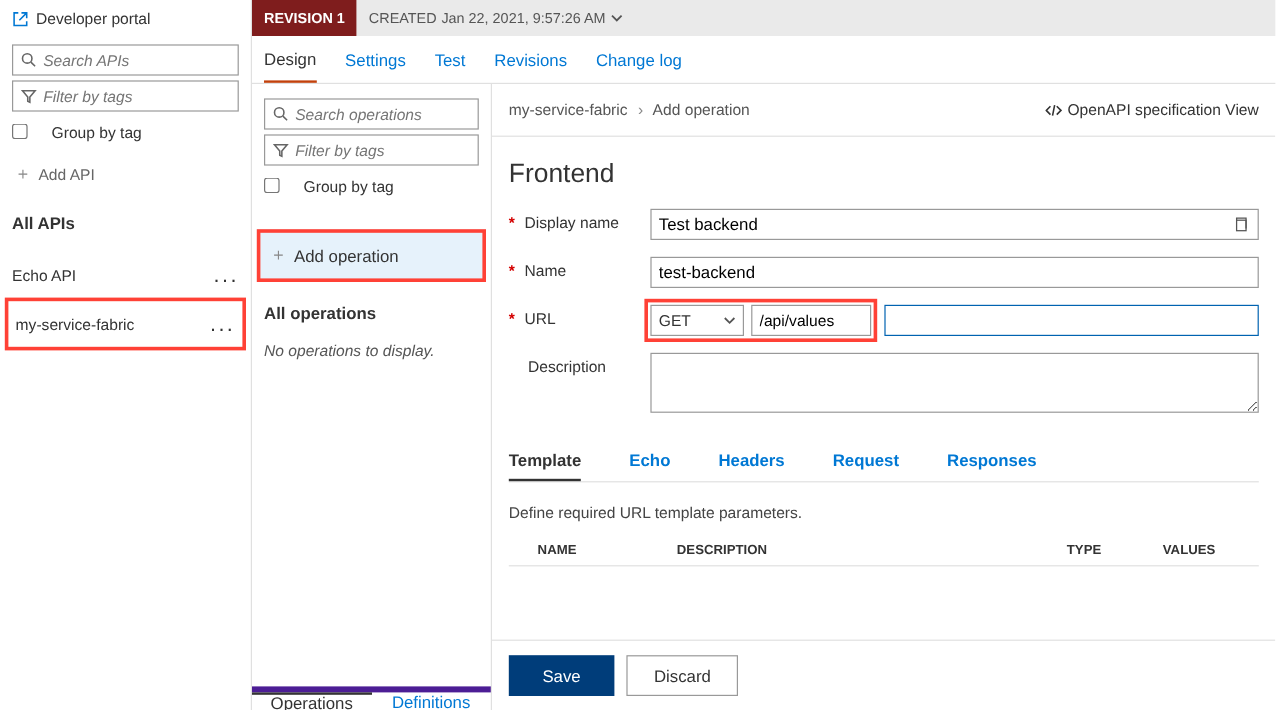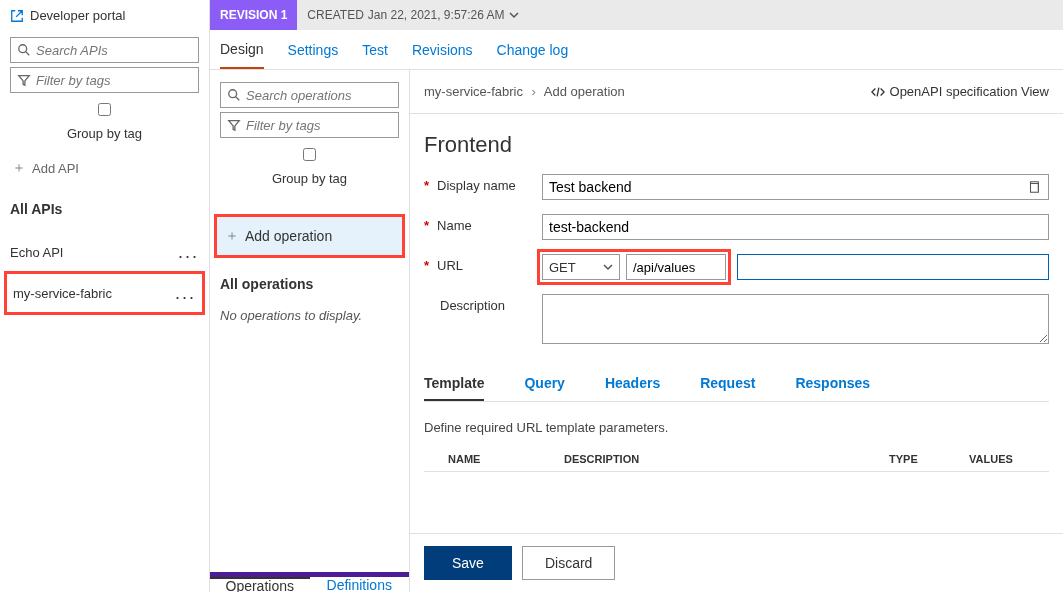--- a/index.html
+++ b/index.html
@@ -7,33 +7,33 @@
     
     .container { display: flex; height: 592px; width: 1063px; }
     
     
     .sidebar-left { width: 210px; border-right: 1px solid #e0e0e0; padding: 8px 10px; display: flex; flex-direction: column; }
     .dev-portal-link { display: flex; align-items: center; gap: 6px; color: #333; font-size: 13px; margin-bottom: 14px; cursor: pointer; }
     .dev-portal-link svg { width: 14px; height: 14px; }
     .search-box { display: flex; align-items: center; border: 1px solid #999; padding: 3px 6px; margin-bottom: 4px; height: 26px; }
     .search-box svg { width: 14px; height: 14px; margin-right: 5px; flex-shrink: 0; }
     .search-box input { border: none; outline: none; font-style: italic; color: #666; font-size: 13px; width: 100%; background: transparent; }
-    .group-by { display: flex; align-items: center; gap: 10px; font-size: 13px; margin: 6px 0 18px; flex-direction: column; }
+    .group-by { display: flex; gap: 20px; font-size: 13px; margin: 6px 0 18px; }
     .group-by input { width: 13px; height: 13px; }
     .add-api { display: flex; align-items: center; gap: 6px; color: #666; font-size: 13px; margin-bottom: 24px; cursor: pointer; padding-left: 2px; }
     .add-api .plus { font-size: 14px; color: #888; }
     .section-title { font-weight: 600; color: #333; margin-bottom: 16px; font-size: 14px; }
     .api-item { display: flex; align-items: center; justify-content: space-between; padding: 10px 6px; font-size: 13px; color: #333; cursor: pointer; margin: 0 -6px; }
     .api-item.highlighted { border: 3px solid #ff4136; }
     .dots { font-size: 18px; letter-spacing: 2px; color: #333; line-height: 1; }
     
     
     .middle-col { width: 200px; border-right: 1px solid #e0e0e0; display: flex; flex-direction: column; }
     .revision-bar { display: flex; align-items: center; background: #eaeaea; height: 30px; font-size: 12px; }
-    .revision-badge { background: #8b5cf6; color: #fff; font-weight: 600; padding: 0 10px; height: 30px; display: flex; align-items: center; font-size: 12px; }
+    .revision-badge { background: #7f1d1d; color: #fff; font-weight: 600; padding: 0 10px; height: 30px; display: flex; align-items: center; font-size: 12px; }
     .revision-date { padding: 0 10px; color: #555; display: flex; align-items: center; gap: 4px; }
     .chev-down { width: 10px; height: 10px; }
     .tabs-row { display: flex; border-bottom: 1px solid #e0e0e0; height: 40px; align-items: center; padding: 0 10px; gap: 24px; }
     .tabs-row .tab { color: #0078d4; cursor: pointer; font-size: 14px; height: 100%; display: flex; align-items: center; }
     .tabs-row .tab.active { color: #333; border-bottom: 2px solid #c2410c; }
     .middle-inner { padding: 12px 10px; display: flex; flex-direction: column; flex: 1; }
     .add-operation { display: flex; align-items: center; gap: 6px; padding: 10px 8px; border: 3px solid #ff4136; background: #e6f2fb; cursor: pointer; margin: 10px -6px 18px; font-size: 14px; }
     .add-operation .plus { color: #888; font-size: 14px; }
     .all-ops { font-weight: 600; font-size: 14px; margin-bottom: 16px; }
     .no-ops { font-style: italic; color: #555; font-size: 13px; }
@@ -252,21 +252,21 @@
               <span>Description</span>
             </div>
             <div class="form-input-col">
               <textarea class="textarea" style=""></textarea>
             </div>
           </div>
 
 
           <div class="sub-tabs">
             <div class="stab active">Template</div>
-            <div class="stab">Query</div>
+            <div class="stab">Echo</div>
             <div class="stab">Headers</div>
             <div class="stab">Request</div>
             <div class="stab">Responses</div>
           </div>
 
           <div class="template-section">
             <div class="template-desc">Define required URL template parameters.</div>
             <div class="param-table-head">
               <div>NAME</div>
               <div>DESCRIPTION</div>

